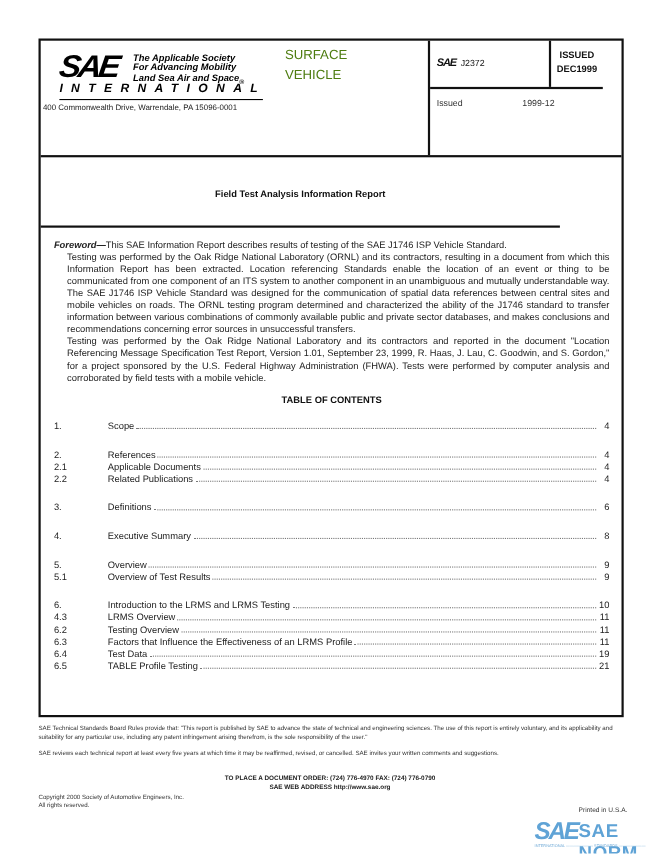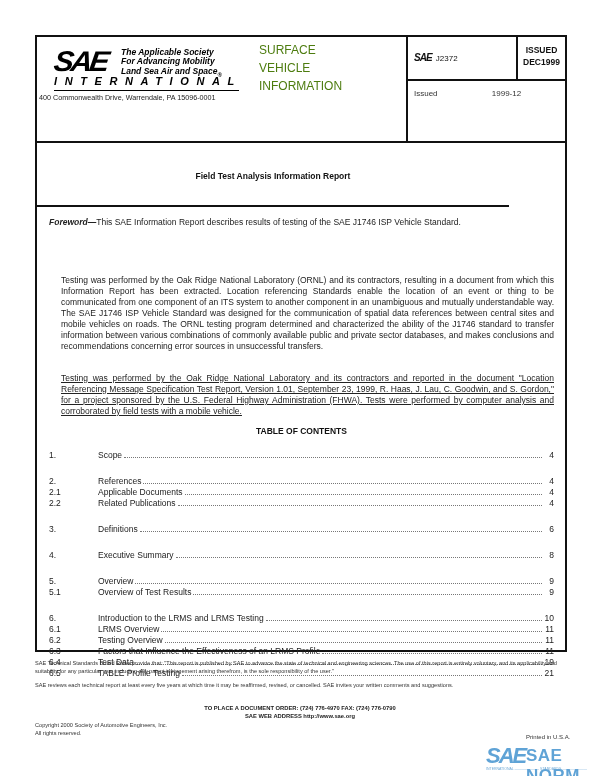--- a/index.html
+++ b/index.html
@@ -13,38 +13,38 @@
   .logo-cell { position: absolute; left: 0; top: 0; width: 220px; height: 104px; }
   .sae-logo { position: absolute; left: 17px; top: 10px; font-family: "Liberation Sans", sans-serif; font-weight: 900; font-style: italic; font-size: 30px; letter-spacing: -3px; color: #000; transform: skewX(-8deg) scaleY(0.95); line-height: 28px; }
   .tagline { position: absolute; left: 84px; top: 11px; font-size: 8.5px; font-weight: bold; font-style: italic; line-height: 9.3px; color: #000; }
   .intl { position: absolute; left: 17px; top: 38px; font-size: 11px; font-weight: bold; font-style: italic; letter-spacing: 7.6px; color: #000; }
   .intl-line { position: absolute; left: 17px; top: 53px; width: 185px; height: 1px; background: #000; }
   .address { position: absolute; left: 2px; top: 56px; font-size: 7.2px; color: #222; white-space: nowrap; }
 
   .doctype-cell { position: absolute; left: 220px; top: 0; width: 150px; height: 104px; }
   .doctype { position: absolute; left: 2px; top: 4px; font-size: 12px; font-weight: normal; line-height: 18px; color: #4d7c0f; }
 
-  .right-cell { position: absolute; left: 369px; top: 0; width: 143px; height: 104px; border-left: 2px solid #111; }
+  .right-cell { position: absolute; left: 352px; top: 0; width: 143px; height: 104px; border-left: 2px solid #111; }
   .docnum-row { position: absolute; left: 0; top: 0; width: 157px; height: 44px; border-bottom: 2px solid #111; }
   .docnum { position: absolute; left: 6px; top: 15px; font-size: 8px; white-space: nowrap; }
   .docnum .mini-sae { font-weight: 900; font-style: italic; font-size: 10px; letter-spacing: -1px; margin-right: 2px; }
   .issued-box { position: absolute; left: 108px; top: 0; width: 49px; height: 42px; border-left: 2px solid #111; text-align: center; font-size: 8.5px; font-weight: bold; line-height: 12px; padding-top: 7px; }
   .issued-row { position: absolute; left: 6px; top: 52px; font-size: 8px; color: #333; }
   .issued-row .issued-date { margin-left: 52px; }
 
   
   .title-band { position: absolute; left: 0; top: 106px; width: 472px; height: 64px; border-bottom: 2px solid #111; text-align: center; }
   .title-band span { display: inline-block; margin-top: 28px; font-size: 8.5px; font-weight: bold; }
 
   
   .body { position: absolute; left: 12px; top: 180px; width: 505px; font-size: 8.5px; line-height: 11px; color: #222; }
   .foreword { text-align: justify; }
   .foreword .fw-label { font-weight: bold; font-style: italic; }
-  .foreword .indent { padding-left: 12px; margin-top: 47px; }
-  .testing { margin-top: 21px; text-align: justify; padding-left: 12px; text-decoration: underline; }
+  .foreword .indent { padding-left: 12px; }
+  .testing { margin-top: 0; text-align: justify; padding-left: 12px; }
   .toc-title { margin-top: 9px; text-align: center; font-weight: bold; font-size: 8.5px; color: #111; }
 
   .toc { margin-top: 13px; }
   .toc-row { display: flex; align-items: baseline; height: 11px; }
   .toc-gap { height: 15px; }
   .toc-num { width: 49px; flex: none; }
   .toc-label { flex: none; white-space: nowrap; }
   .toc-dots { flex: 1; border-bottom: 1px dotted #777; margin: 0 2px 2px 2px; height: 1px; }
   .toc-page { flex: none; width: 10px; text-align: right; }
 
@@ -73,21 +73,20 @@
       </div>
       <div class="intl">INTERNATIONAL</div>
       <div class="intl-line"></div>
       <div class="address">400 Commonwealth Drive, Warrendale, PA 15096-0001</div>
     </div>
 
     <div class="doctype-cell">
       <div class="doctype">
         <div>SURFACE</div>
         <div>VEHICLE</div>
-        <div>INFORMATION</div>
       </div>
     </div>
 
     <div class="right-cell">
       <div class="docnum-row">
         <div class="docnum">
           <span class="mini-sae">SAE</span>
           <span>J2372</span>
         </div>
         <div class="issued-box">
@@ -170,21 +169,21 @@
           <span class="toc-page">9</span>
         </div>
         <div class="toc-gap"></div>
         <div class="toc-row">
           <span class="toc-num">6.</span>
           <span class="toc-label">Introduction to the LRMS and LRMS Testing</span>
           <span class="toc-dots"></span>
           <span class="toc-page">10</span>
         </div>
         <div class="toc-row">
-          <span class="toc-num">6.1</span>
+          <span class="toc-num">4.3</span>
           <span class="toc-label">LRMS Overview</span>
           <span class="toc-dots"></span>
           <span class="toc-page">11</span>
         </div>
         <div class="toc-row">
           <span class="toc-num">6.2</span>
           <span class="toc-label">Testing Overview</span>
           <span class="toc-dots"></span>
           <span class="toc-page">11</span>
         </div>

